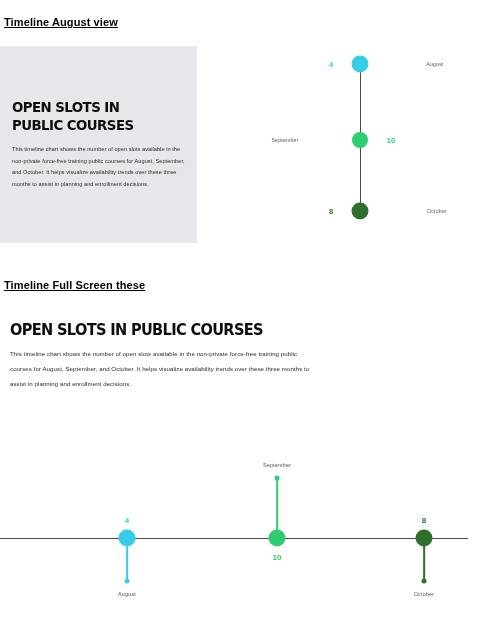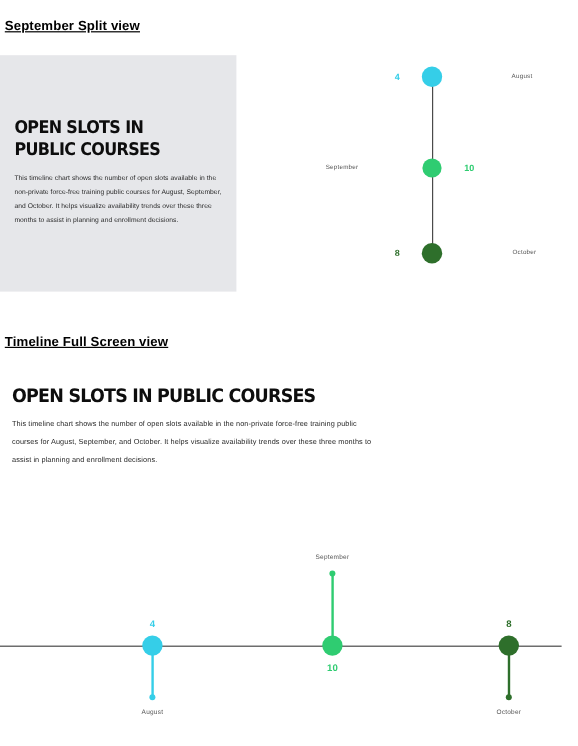--- a/index.html
+++ b/index.html
@@ -173,21 +173,21 @@
     font-size: 5.4px;
     color: #555555;
     transform: translate(-50%, -50%);
     white-space: nowrap;
     letter-spacing: 0.2px;
   }
 </style>
 </head>
 <body>
 
-<div class="section-heading" id="split-heading">September Split view</div>
+<div class="section-heading" id="split-heading">Timeline August view</div>
 
 <div id="split-view">
 
   <div class="split-panel">
     <h2 class="split-title">OPEN SLOTS IN PUBLIC COURSES</h2>
     <p class="split-body">This timeline chart shows the number of open slots available in the non-private force-free training public courses for August, September, and October. It helps visualize availability trends over these three months to assist in planning and enrollment decisions.</p>
   </div>
 
   <div id="vertical-timeline">
     <div class="v-axis"></div>
@@ -205,21 +205,21 @@
     </div>
 
     <div class="v-node">
       <div class="v-dot" style="left:163px; top:165px; width:17px; height:17px; background:#2e6f2b;"></div>
       <div class="v-value" style="left:134px; top:165px; color:#2e6f2b;">8</div>
       <div class="v-label" style="left:240px; top:165px;">October</div>
     </div>
   </div>
 </div>
 
-<div class="section-heading" id="full-heading">Timeline Full Screen view</div>
+<div class="section-heading" id="full-heading">Timeline Full Screen these</div>
 
 <div id="full-view">
 
   <h2 class="full-title">OPEN SLOTS IN PUBLIC COURSES</h2>
   <p class="full-body">This timeline chart shows the number of open slots available in the non-private force-free training public courses for August, September, and October. It helps visualize availability trends over these three months to assist in planning and enrollment decisions.</p>
 
   <div id="horizontal-timeline">
     <div class="h-axis"></div>
 
     <div>

